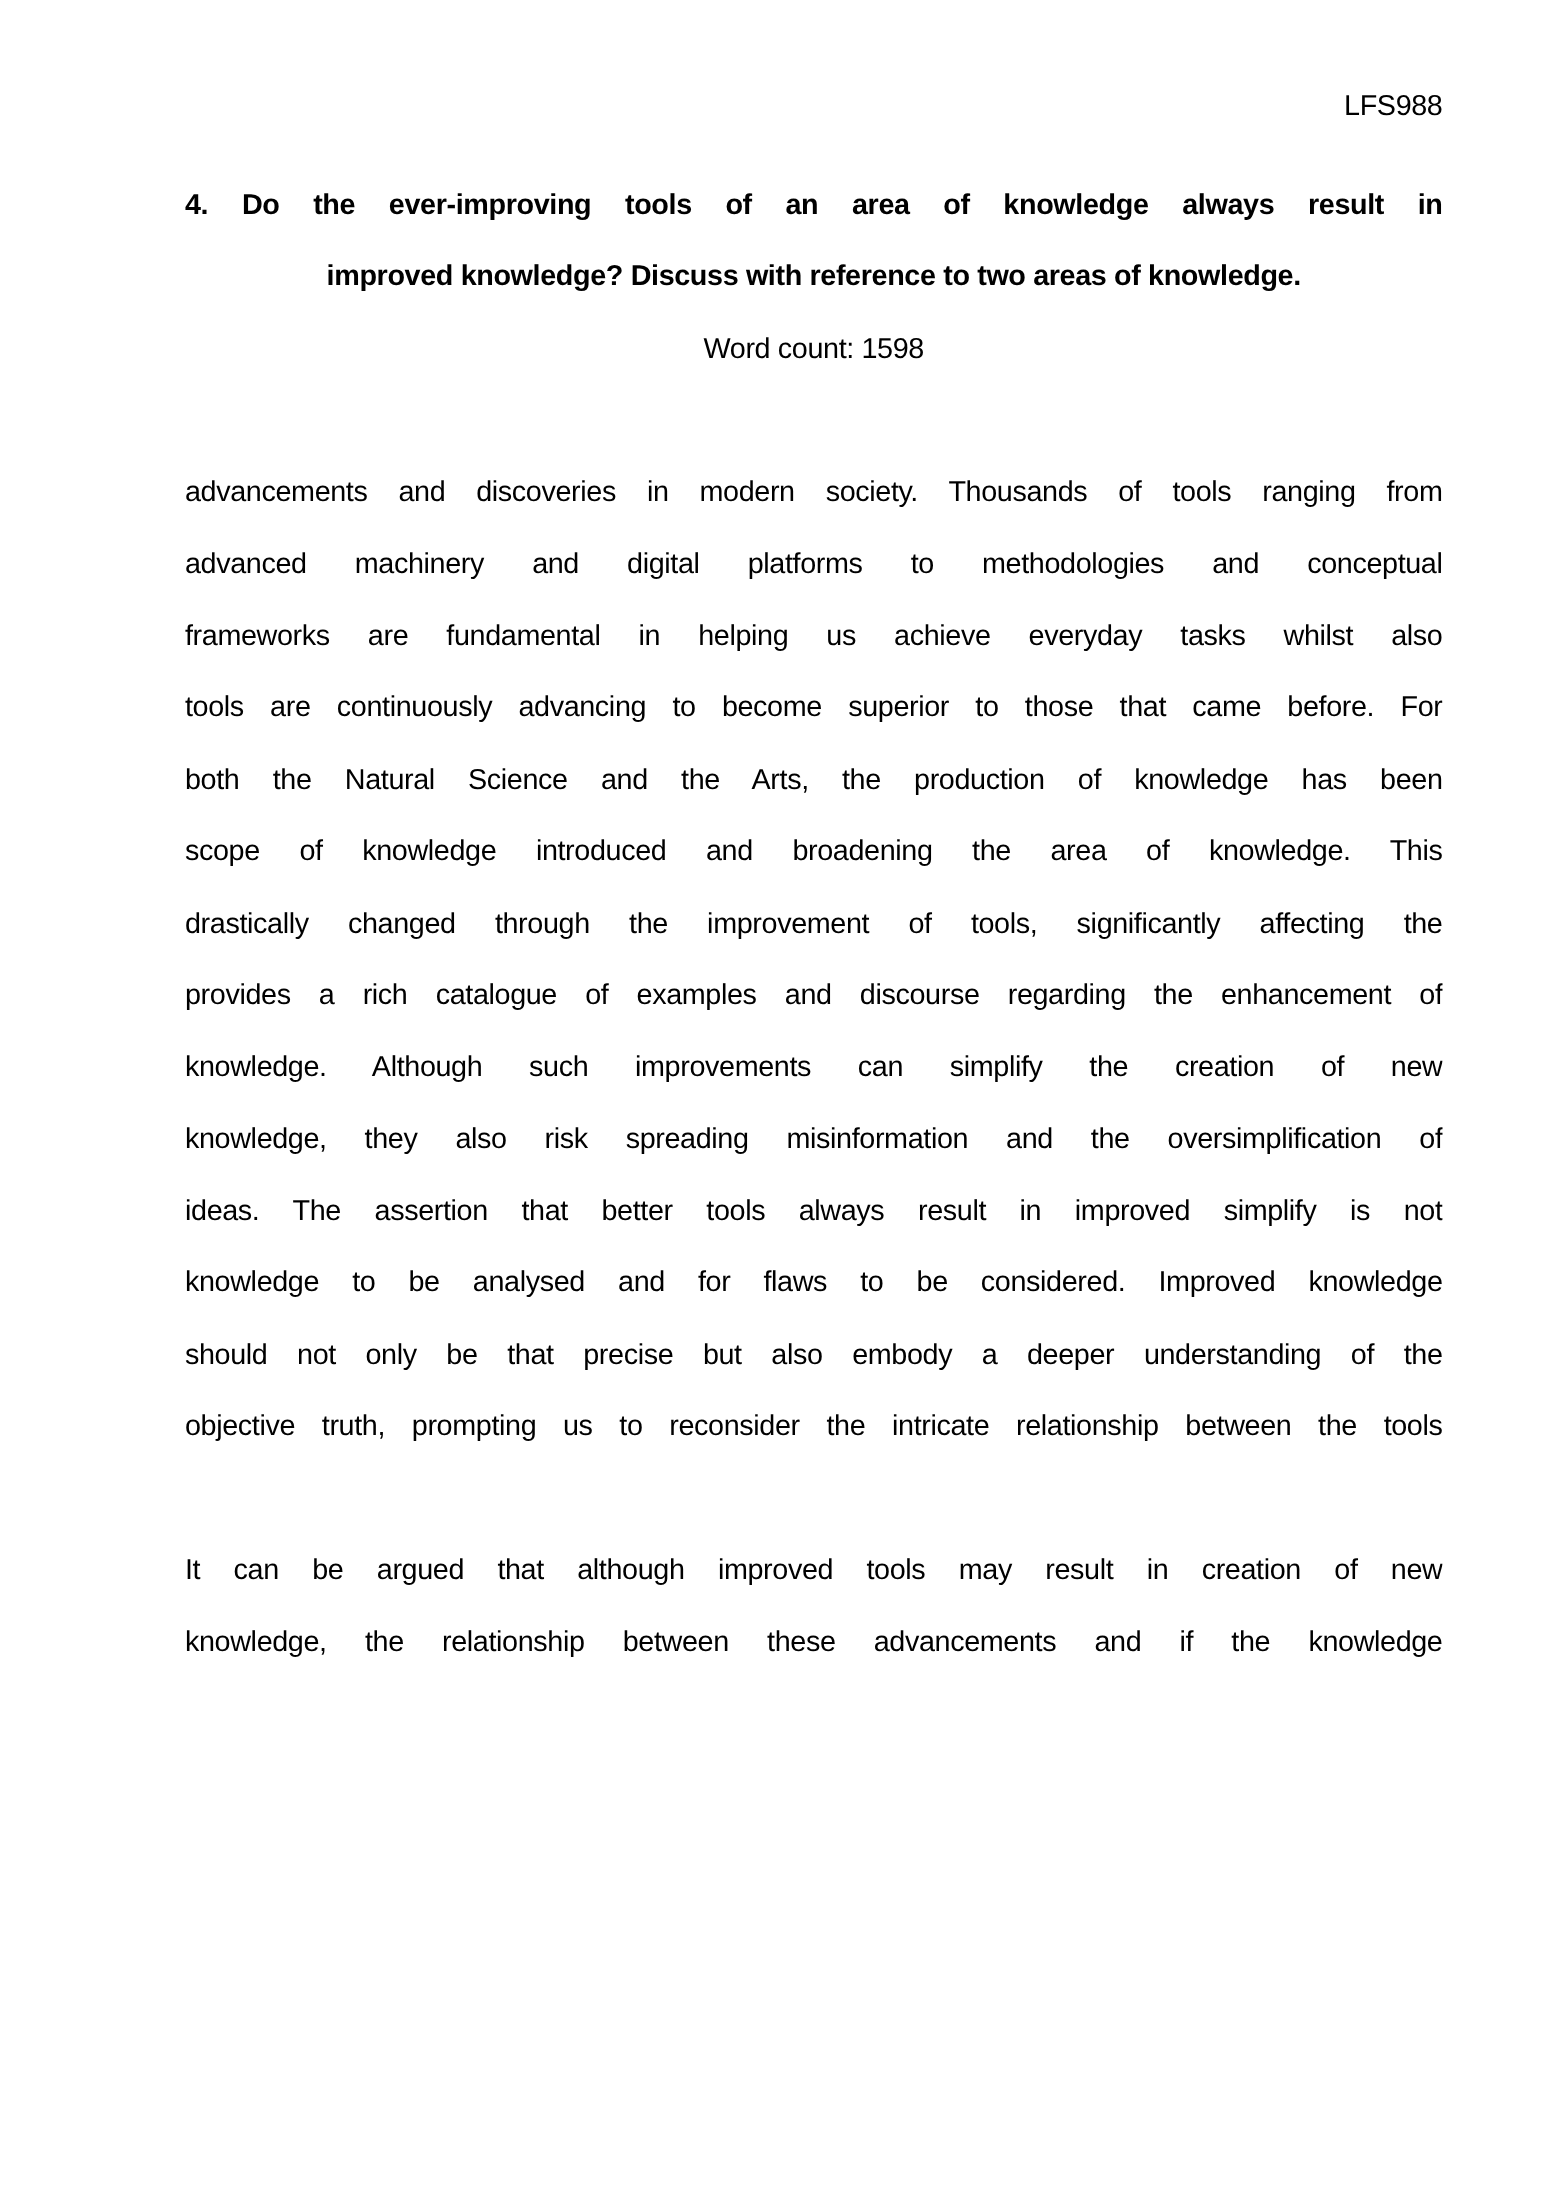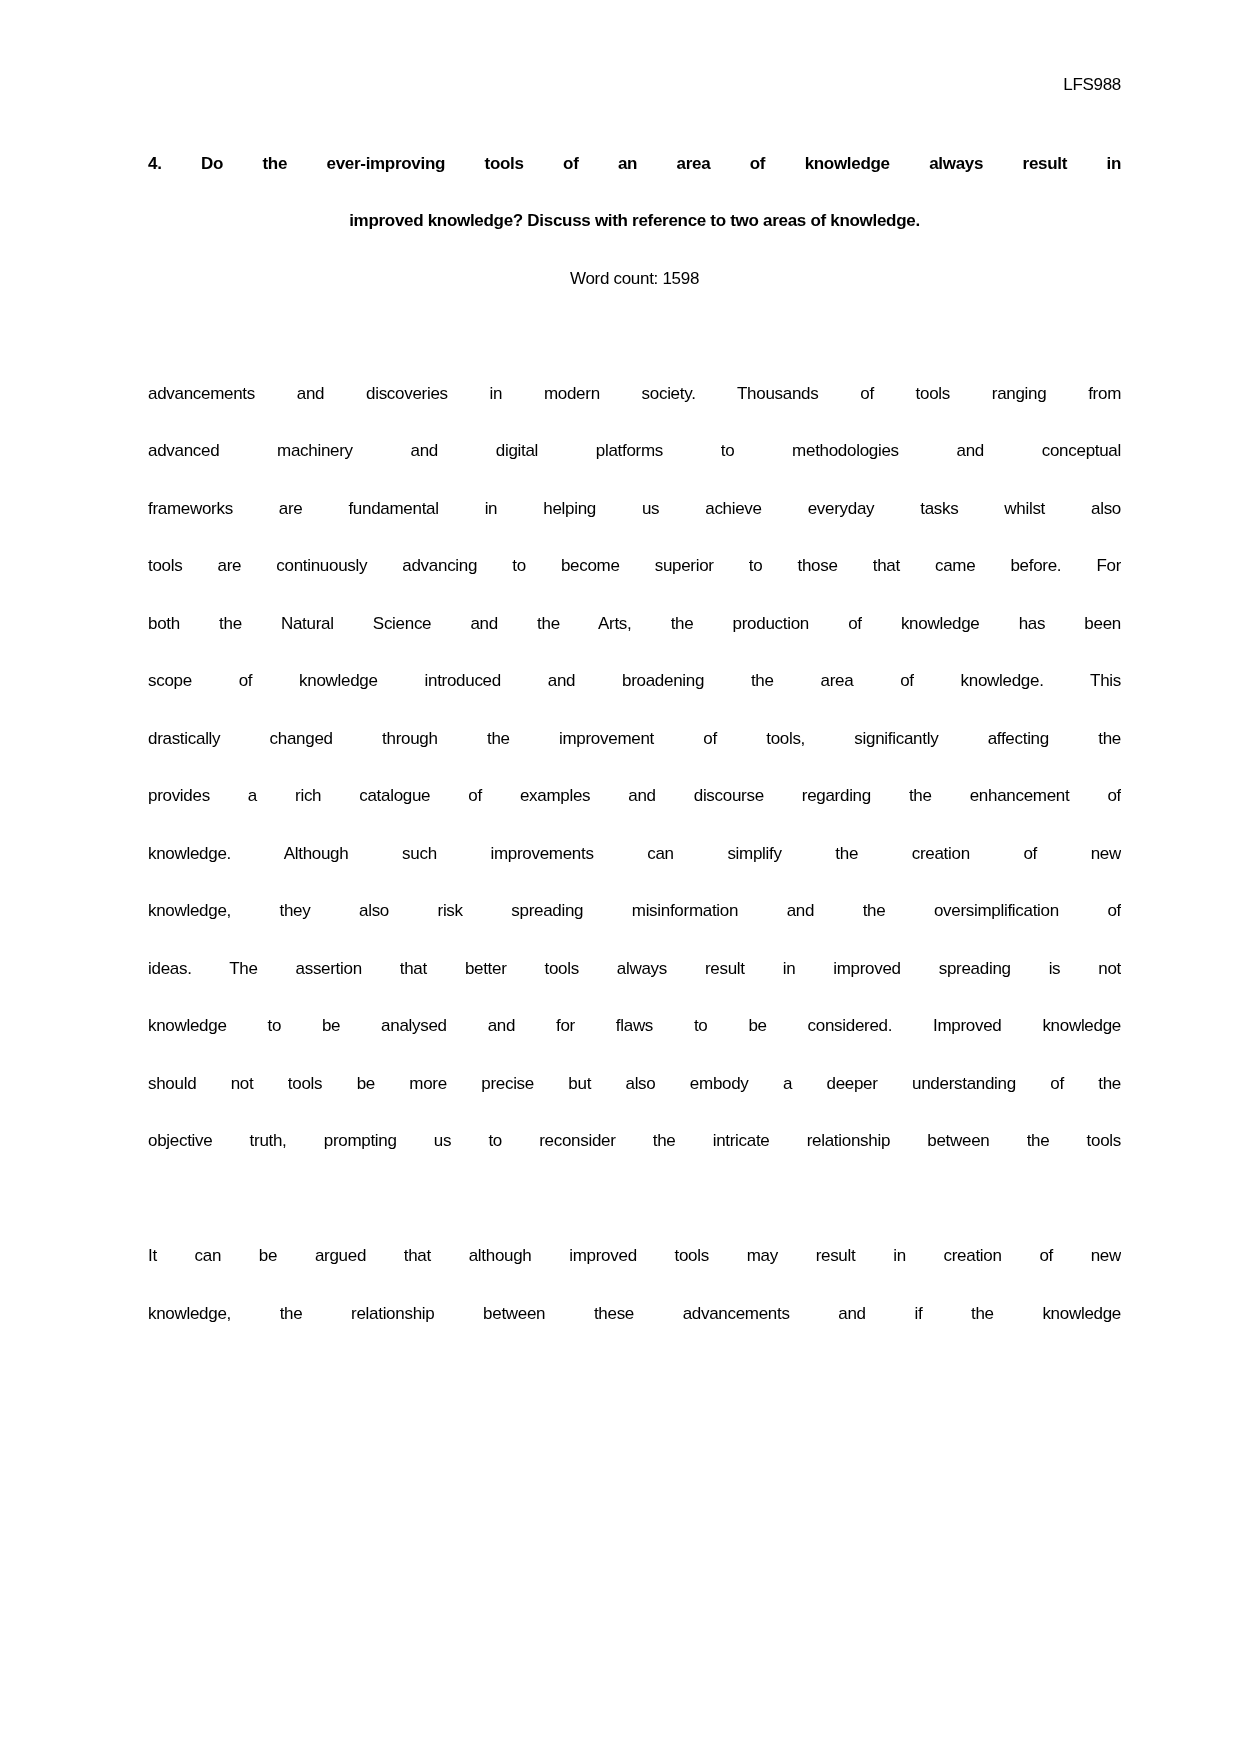--- a/index.html
+++ b/index.html
@@ -7,23 +7,23 @@
     padding: 0;
     background: #ffffff;
   }
   .page {
     position: relative;
     width: 1241px;
     height: 1483px;
     background: #ffffff;
     color: #000000;
     font-family: "Liberation Sans", sans-serif;
-    font-size: 17px;
+    font-size: 23px;
     box-sizing: border-box;
-    padding: 56px 120px 0 148px;
+    padding: 56px 87px 0 148px;
     overflow: hidden;
   }
   .line {
     height: 57.5px;
     line-height: 57.5px;
     letter-spacing: -0.3px;
     white-space: normal;
     overflow: hidden;
     text-align: center;
   }
@@ -60,23 +60,23 @@
     <div class="line just">advancements and discoveries in modern society. Thousands of tools ranging from</div>
     <div class="line just">advanced machinery and digital platforms to methodologies and conceptual</div>
     <div class="line just">frameworks are fundamental in helping us achieve everyday tasks whilst also</div>
     <div class="line just">tools are continuously advancing to become superior to those that came before. For</div>
     <div class="line just">both the Natural Science and the Arts, the production of knowledge has been</div>
     <div class="line just">scope of knowledge introduced and broadening the area of knowledge. This</div>
     <div class="line just">drastically changed through the improvement of tools, significantly affecting the</div>
     <div class="line just">provides a rich catalogue of examples and discourse regarding the enhancement of</div>
     <div class="line just">knowledge. Although such improvements can simplify the creation of new</div>
     <div class="line just">knowledge, they also risk spreading misinformation and the oversimplification of</div>
-    <div class="line just">ideas. The assertion that better tools always result in improved spreading is not</div>
+    <div class="line just">ideas. The assertion that better tools always result in improved simplify is not</div>
     <div class="line just">knowledge to be analysed and for flaws to be considered. Improved knowledge</div>
-    <div class="line just">should not tools be more precise but also embody a deeper understanding of the</div>
+    <div class="line just">should not only be that precise but also embody a deeper understanding of the</div>
     <div class="line just">objective truth, prompting us to reconsider the intricate relationship between the tools</div>
   </div>
 
   <div class="paragraph">
     <div class="line just">It can be argued that although improved tools may result in creation of new</div>
     <div class="line just">knowledge, the relationship between these advancements and if the knowledge</div>
   </div>
 
 </div>
 

